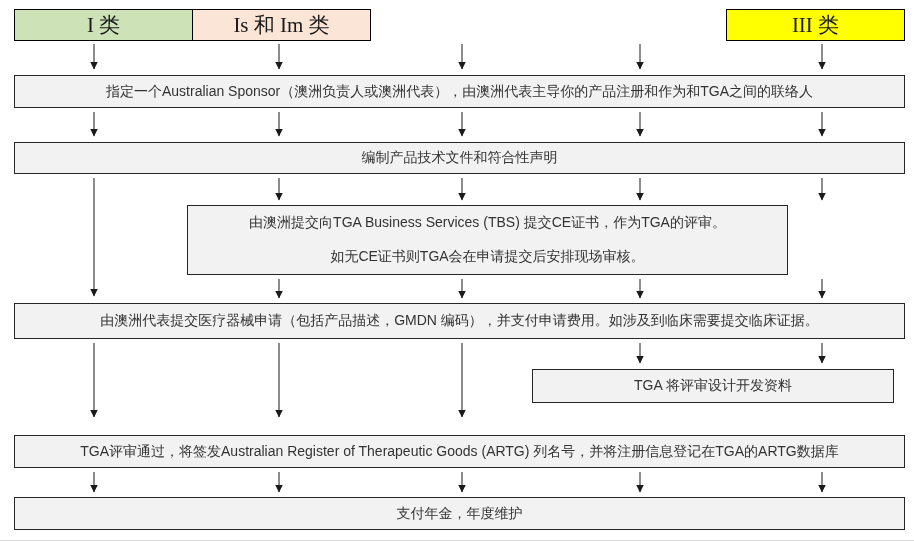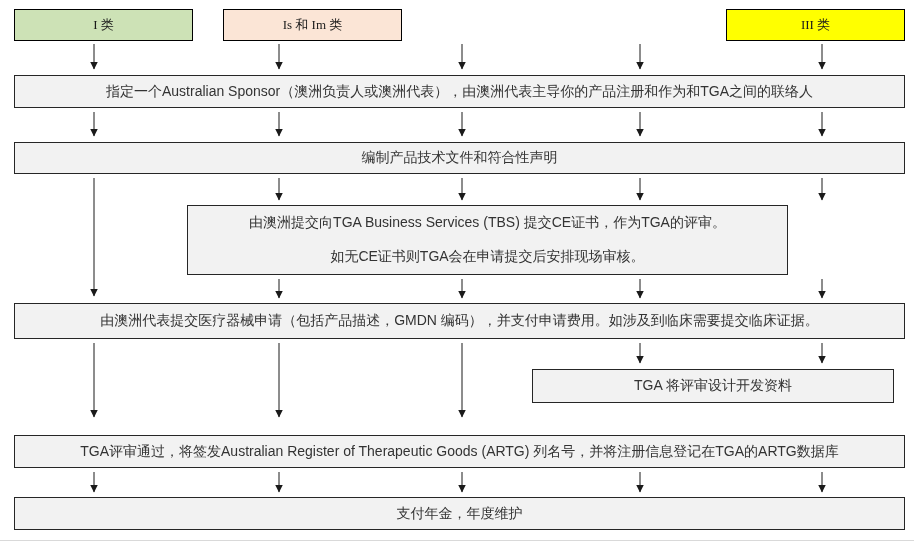--- a/index.html
+++ b/index.html
@@ -23,21 +23,21 @@
 
   .hdr {
     position: absolute;
     top: 9px;
     height: 32px;
     border: 1px solid #000000;
     display: flex;
     align-items: center;
     justify-content: center;
     font-family: "Liberation Serif", "DejaVu Serif", serif;
-    font-size: 13px;
+    font-size: 21px;
     color: #1a1a1a;
     white-space: nowrap;
   }
 
   .step {
     position: absolute;
     background: #f2f2f2;
     border: 1px solid #262626;
     display: flex;
     align-items: center;
@@ -108,21 +108,21 @@
     <line x1="462" y1="343" x2="462" y2="417" stroke="#1a1a1a" stroke-width="1" marker-end="url(#ah)"></line>
 
     <line x1="94" y1="472" x2="94" y2="492" stroke="#1a1a1a" stroke-width="1" marker-end="url(#ah)"></line>
     <line x1="279" y1="472" x2="279" y2="492" stroke="#1a1a1a" stroke-width="1" marker-end="url(#ah)"></line>
     <line x1="462" y1="472" x2="462" y2="492" stroke="#1a1a1a" stroke-width="1" marker-end="url(#ah)"></line>
     <line x1="640" y1="472" x2="640" y2="492" stroke="#1a1a1a" stroke-width="1" marker-end="url(#ah)"></line>
     <line x1="822" y1="472" x2="822" y2="492" stroke="#1a1a1a" stroke-width="1" marker-end="url(#ah)"></line>
   </svg>
 
   <div class="hdr" style="left: 14px; width: 179px; background-color: rgb(205, 226, 182);">I 类</div>
-  <div class="hdr" style="left: 192px; width: 179px; background-color: rgb(251, 229, 214); margin-left: 31px;">Is 和 Im 类</div>
+  <div class="hdr" style="left: 192px; width: 179px; background-color: rgb(251, 229, 214);">Is 和 Im 类</div>
   <div class="hdr" style="left: 726px; width: 179px; background-color: rgb(255, 255, 0);">III 类</div>
 
   <div class="step wide" style="top:142px; height:32px;">编制产品技术文件和符合性声明</div>
 
   <div class="step wide" style="top:75px; height:33px;">指定一个Australian Sponsor（澳洲负责人或澳洲代表），由澳洲代表主导你的产品注册和作为和TGA之间的联络人</div>
 
   <div class="step two-line" style="left:187px; width:601px; top:205px; height:70px;">
     <span>由澳洲提交向TGA Business Services (TBS) 提交CE证书，作为TGA的评审。</span>
     <span>如无CE证书则TGA会在申请提交后安排现场审核。</span>
   </div>

